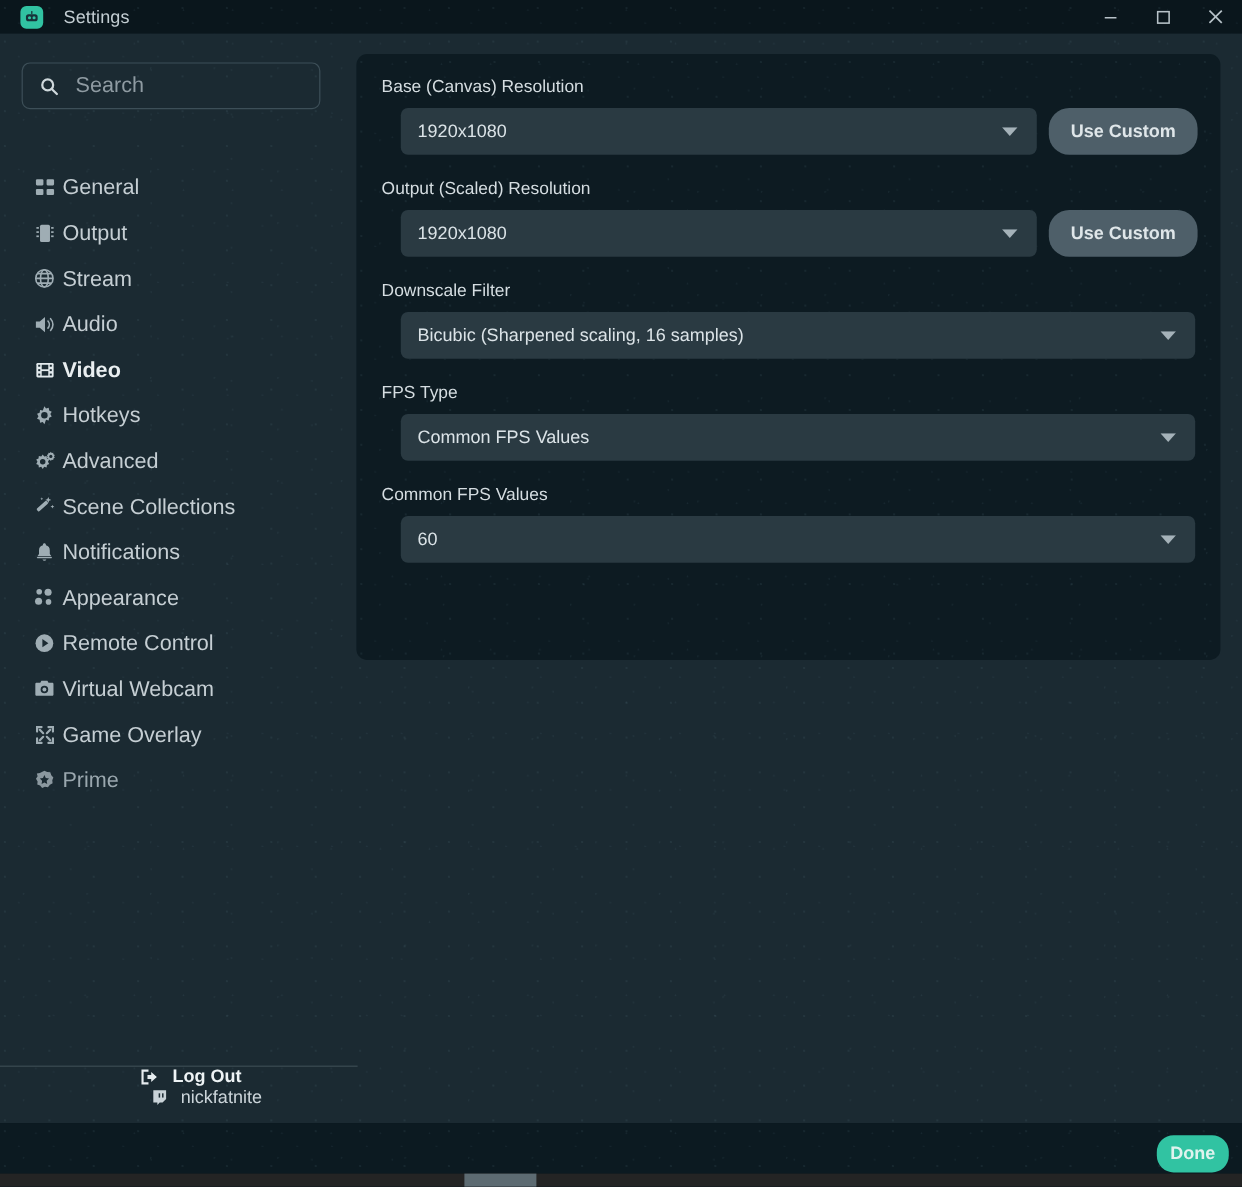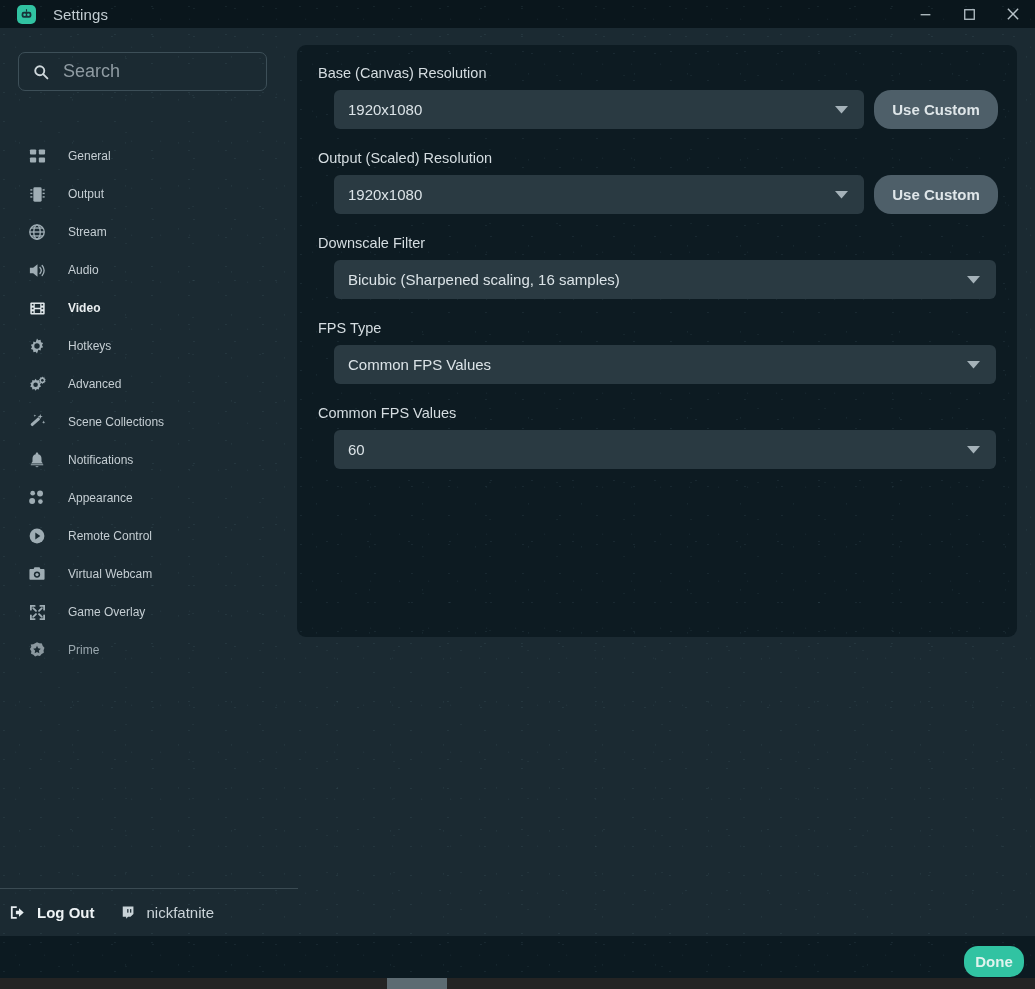--- a/index.html
+++ b/index.html
@@ -136,22 +136,22 @@
   .nav-ico {
     width: 22px; height: 22px;
     flex: none;
     display: flex;
     align-items: center;
     justify-content: center;
     color: #9fadb4;
   }
   .nav-ico svg { display: block; }
   .nav-label {
-    margin-left: 20px;
-    font-size: 12px;
+    margin-left: 4px;
+    font-size: 18px;
     color: #c5ced3;
     white-space: nowrap;
   }
   .nav-item.active .nav-label { color: #e9eef0; font-weight: bold; }
   .nav-item.active .nav-ico { color: #e3eaed; }
   .nav-item.muted .nav-label { color: #9aa7ae; }
   .nav-item.muted .nav-ico { color: #8b989f; }
 
   #sidebar-divider {
     position: absolute;
@@ -159,21 +159,22 @@
     width: 298px; height: 1px;
     background: #3b4b53;
   }
 
   #sidebar-footer {
     position: absolute;
     left: 0; top: 861px;
     width: 298px; height: 47px;
     display: flex;
     align-items: center;
-    padding-left: 9px;
+    padding-left: 19px;
+    flex-direction: column;
   }
   #logout-btn {
     display: flex;
     align-items: center;
     gap: 11px;
   }
   #logout-btn .ic { color: #e6ecef; display: flex; }
   #logout-label {
     font-size: 15px;
     font-weight: bold;
@@ -186,21 +187,21 @@
     margin-left: 26px;
   }
   #account .ic { color: #c9d3d8; display: flex; }
   #account-name { font-size: 15px; color: #cbd4d9; }
 
   
   #panel {
     position: absolute;
     top: 17px; left: 297px;
     width: 720px;
-    height: 592px;
+    height: 505px;
     background: #0d1b22;
     border-radius: 9px;
     overflow: hidden;
   }
   #panel-inner {
     position: relative;
     padding: 20px 21px 0 21px;
   }
 
   .field { margin-bottom: 0; }

